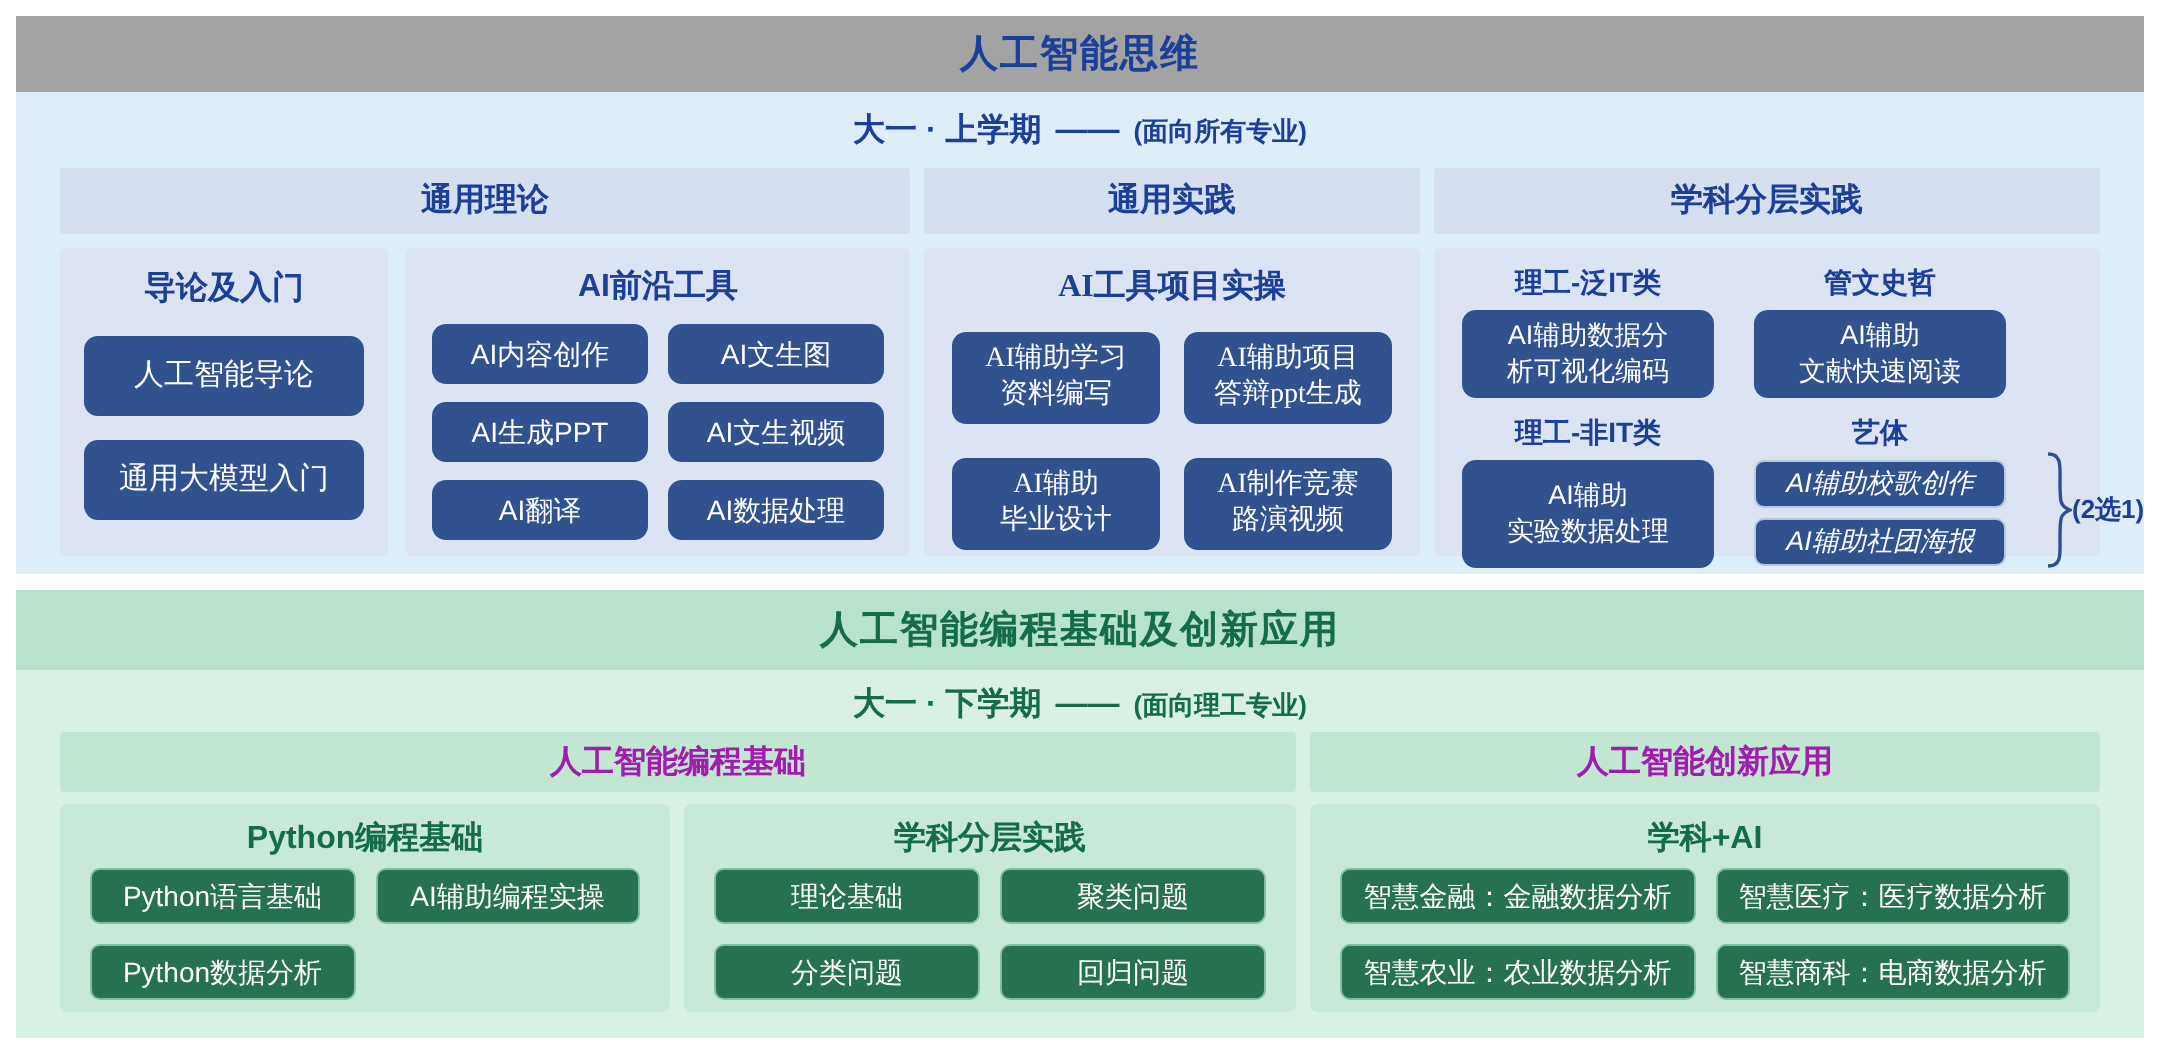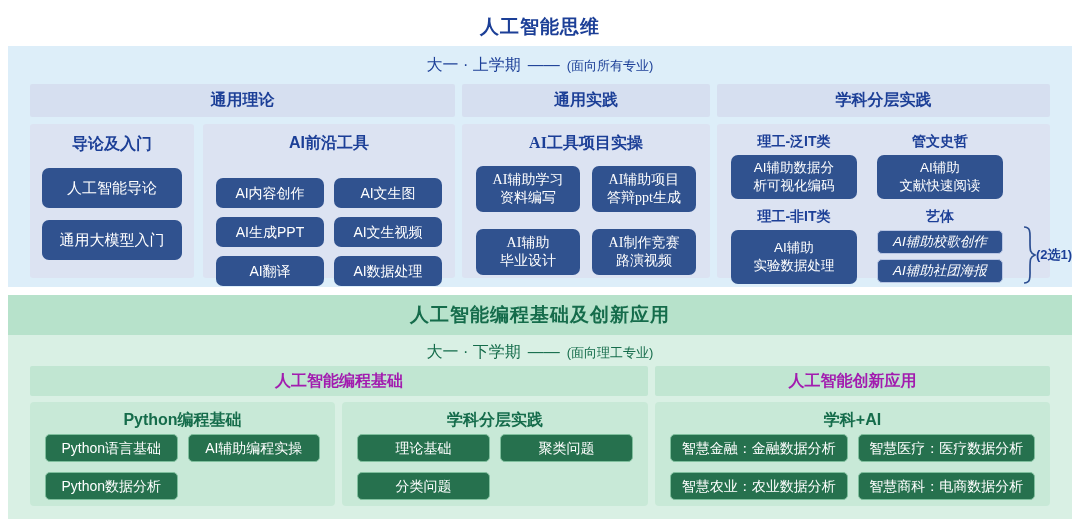--- a/index.html
+++ b/index.html
@@ -7,24 +7,24 @@
   body {
     width:1080px; height:525px; position:relative; overflow:hidden;
     font-family:"Liberation Sans","DejaVu Sans",sans-serif;
   }
   .sec { position:absolute; left:8px; width:1064px; }
   .sec-top { top:8px; height:279px; background:#ddeef9; }
   .sec-bottom { top:295px; height:224px; background:#d9f0e4; }
 
   .band { height:38px; display:flex; align-items:center; justify-content:center;
           font-weight:bold; font-size:19px; letter-spacing:1px; }
-  .band-blue  { background:#ffffff; color:#1c3f97; }
+  .band-blue  { background:#a3a3a3; color:#1c3f97; }
   .band-green { height:40px; background:#b7e2cb; color:#156c4b; }
 
-  .subtitle { display:flex; align-items:baseline; justify-content:center; font-weight:normal; }
+  .subtitle { display:flex; align-items:baseline; justify-content:center; font-weight:bold; }
   .sec-top .subtitle    { height:32px; color:#1c3f97; padding-top:9px; }
   .sec-bottom .subtitle { height:28px; color:#156c4b; padding-top:7px; }
   .sem  { font-size:16px; }
   .dash { font-size:16px; margin:0 7px; }
   .aud  { font-size:13px; }
 
   .cols { display:flex; gap:7px; padding:0 22px; margin-top:6px; }
   .col-1 { width:425px; } .col-2 { width:248px;font-family:Liberation Serif, serif; } .col-3 { width:333px; }
   .colhead { height:33px; margin-bottom:7px; display:flex; align-items:center;
              justify-content:center; font-weight:bold; font-size:16px;
@@ -38,21 +38,21 @@
          color:#ffffff; white-space:pre-line; line-height:1.3; }
   .btn-blue  { background:#30528f; border-radius:7px; font-size:14px; }
   .btn-green { background:#26714e; border-radius:5px; font-size:14px;
                border:1px solid #7fbf9d; height:28px; }
 
   .col1-panels { display:flex; gap:9px; height:154px; }
   .pA { width:164px; padding:10px 12px 12px; display:flex; flex-direction:column; }
   .pA-buttons { flex:1; display:flex; flex-direction:column; justify-content:space-around; padding-top:6px; }
   .pA-buttons .btn { height:40px; font-size:15px; }
   .pB { flex:1; padding:9px 13px; }
-  .gridB { display:grid; grid-template-columns:1fr 1fr; gap:9px 10px; margin-top:23px; }
+  .gridB { display:grid; grid-template-columns:1fr 1fr; gap:9px 10px; margin-top:7px; }
   .gridB .btn { height:30px; }
 
   .col-2 .panel { height:154px; padding:9px 14px; }
   .grid2x2 { display:grid; grid-template-columns:1fr 1fr; gap:17px 12px; margin-top:11px; }
   .grid2x2 .btn { height:46px; }
 
   .col-3 .panel { height:154px; padding:9px 8px 8px 14px; display:grid;
                   grid-template-columns:126px 126px 1fr; column-gap:20px; row-gap:9px;
                   align-content:start; }
   .grp { display:flex; flex-direction:column; }
@@ -189,20 +189,21 @@
         <div class="btn btn-green">AI辅助编程实操</div>
         <div class="btn btn-green">Python数据分析</div>
       </div>
     </div>
     <div class="panel-green bp2">
       <div class="gtitle">学科分层实践</div>
       <div class="bgrid">
         <div class="btn btn-green">理论基础</div>
         <div class="btn btn-green">聚类问题</div>
         <div class="btn btn-green">分类问题</div>
+        <div class="btn btn-green">回归问题</div>
       </div>
     </div>
     <div class="panel-green bp3">
       <div class="gtitle">学科+AI</div>
       <div class="bgrid">
         <div class="btn btn-green">智慧金融：金融数据分析</div>
         <div class="btn btn-green">智慧医疗：医疗数据分析</div>
         <div class="btn btn-green">智慧农业：农业数据分析</div>
         <div class="btn btn-green">智慧商科：电商数据分析</div>
       </div>

